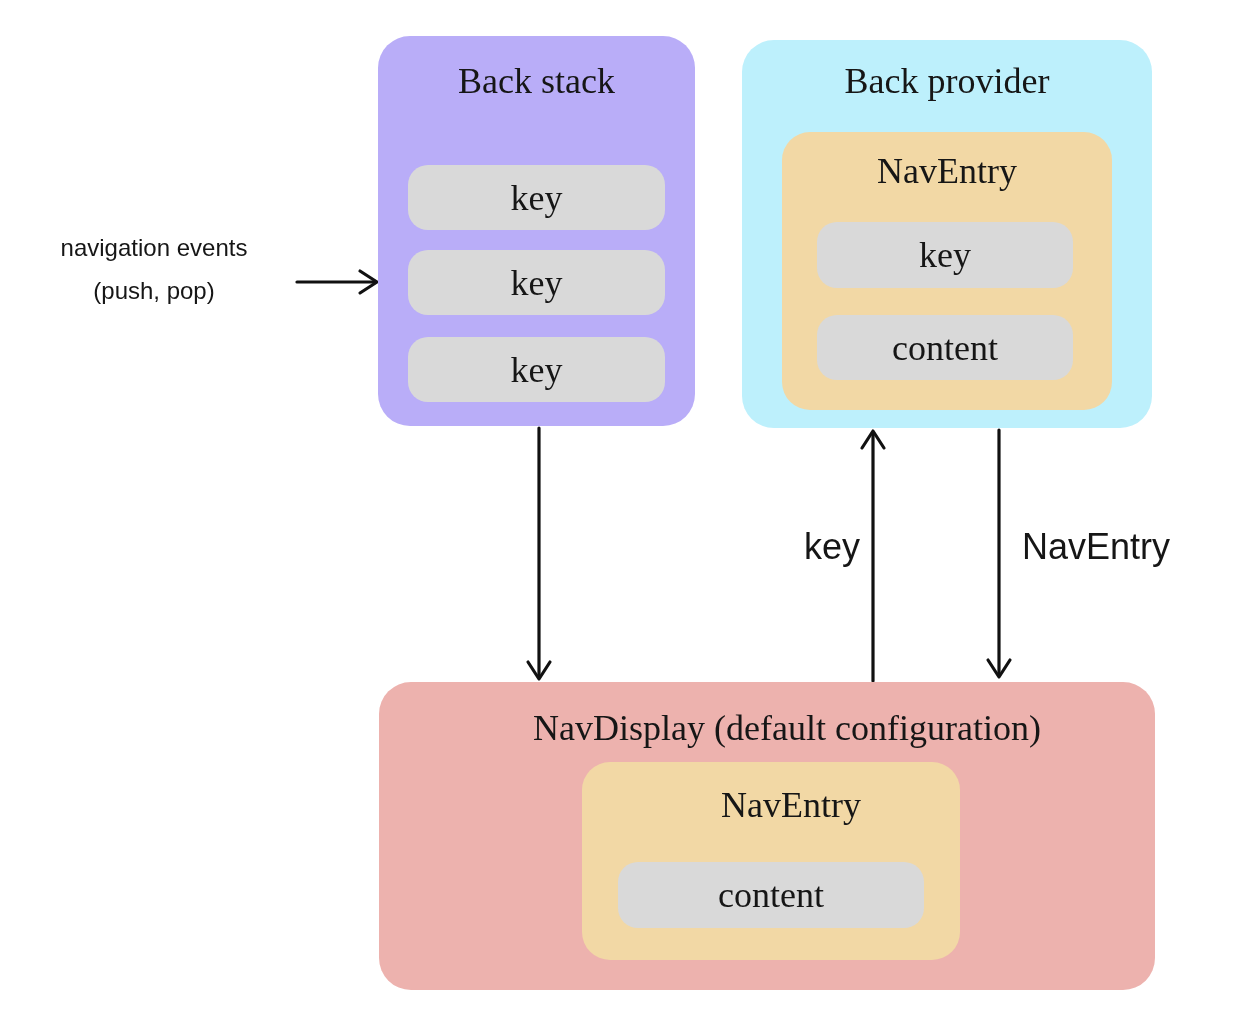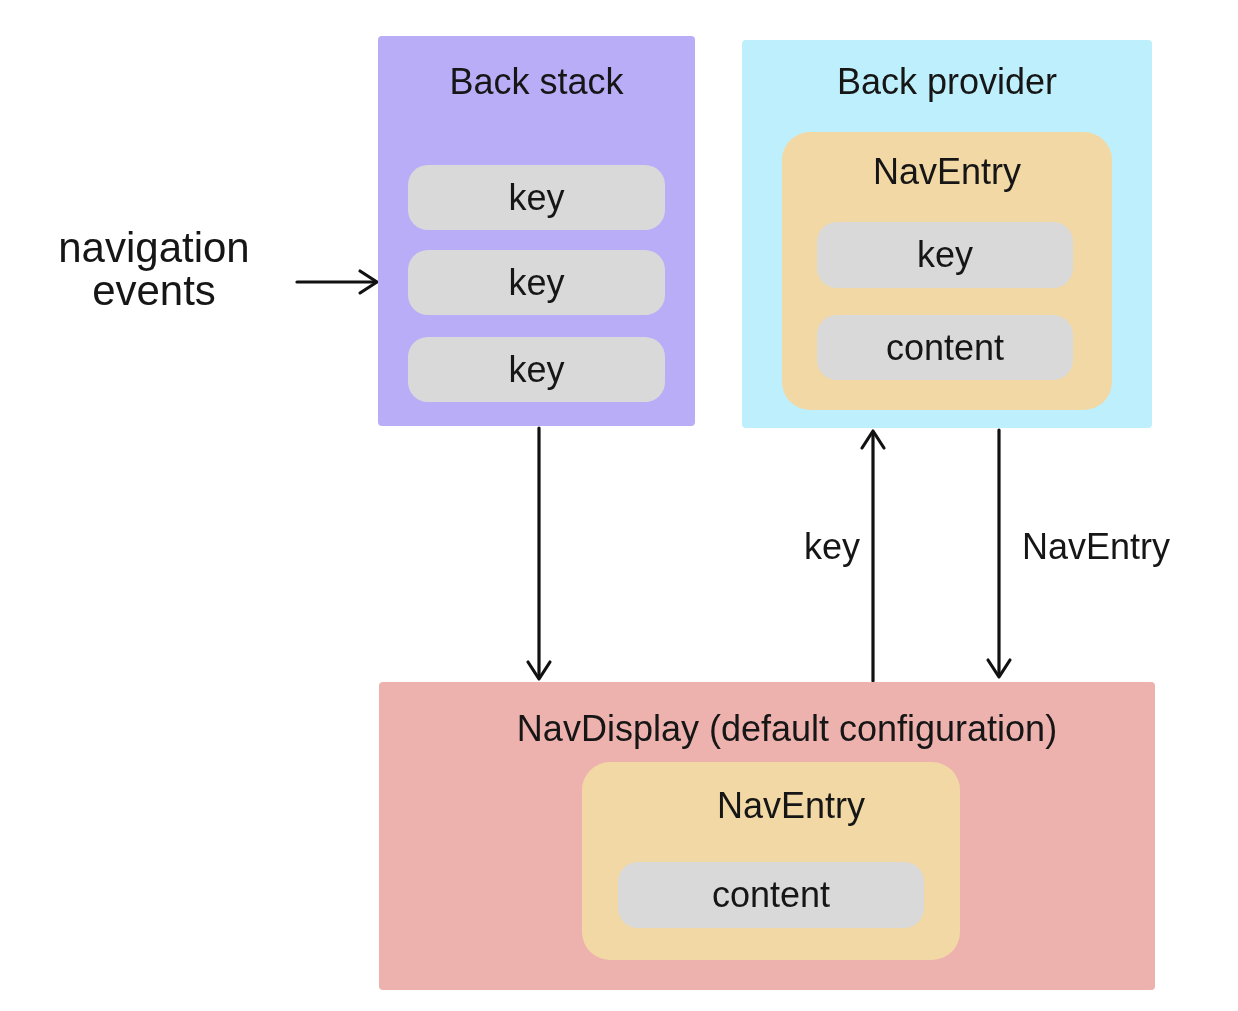--- a/index.html
+++ b/index.html
@@ -6,21 +6,21 @@
   .canvas {
     position: relative;
     width: 1238px;
     height: 1011px;
     background: #ffffff;
     font-family: "Liberation Sans", sans-serif;
     color: #161616;
     overflow: hidden;
   }
   .abs { position: absolute; }
-  .box { position: absolute; border-radius: 4px; }
+  .box { position: absolute; border-radius: 32px; font-family: Liberation Serif, serif; }
   .box-title {
     position: absolute;
     left: 0; right: 0;
     text-align: center;
     font-size: 36px;
     line-height: 43px;
     white-space: nowrap;
   }
   .inner-box {
     position: absolute;
@@ -53,21 +53,21 @@
   
   .nav-display { left: 379px; top: 682px; width: 776px; height: 308px; background: #edb2ae; }
   .nav-display .box-title { top: 25px; padding-left: 40px; }
   .nd-naventry { left: 203px; top: 80px; width: 378px; height: 198px; }
   .nd-naventry .box-title { top: 22px; }
   .nd-content-pill { left: 36px; top: 100px; width: 306px; height: 66px; }
   
   .nav-events-label {
     left: 6px; top: 226px; width: 296px;
     text-align: center;
-    font-size: 42px;
+    font-size: 24px;
     line-height: 43px;
   }
   .arrow-label {
     font-size: 36px;
     line-height: 43px;
     white-space: nowrap;
   }
   .key-arrow-label { left: 804px; top: 525px; }
   .naventry-arrow-label { left: 1022px; top: 525px; }
   .arrows-layer { position: absolute; left: 0; top: 0; pointer-events: none; }
@@ -91,20 +91,21 @@
       <polyline points="862,448 873,431 884,448"></polyline>
     </g>
     <g>
       <line x1="999" y1="430" x2="999" y2="674"></line>
       <polyline points="988,660 999,677 1010,660"></polyline>
     </g>
   </svg>
 
   <div class="abs nav-events-label">
     <div>navigation events</div>
+    <div>(push, pop)</div>
   </div>
 
   <div class="box back-stack">
     <div class="box-title">Back stack</div>
     <div class="pill bs-pill bs-pill-1">key</div>
     <div class="pill bs-pill bs-pill-2">key</div>
     <div class="pill bs-pill bs-pill-3">key</div>
   </div>
 
   <div class="box entry-provider">

